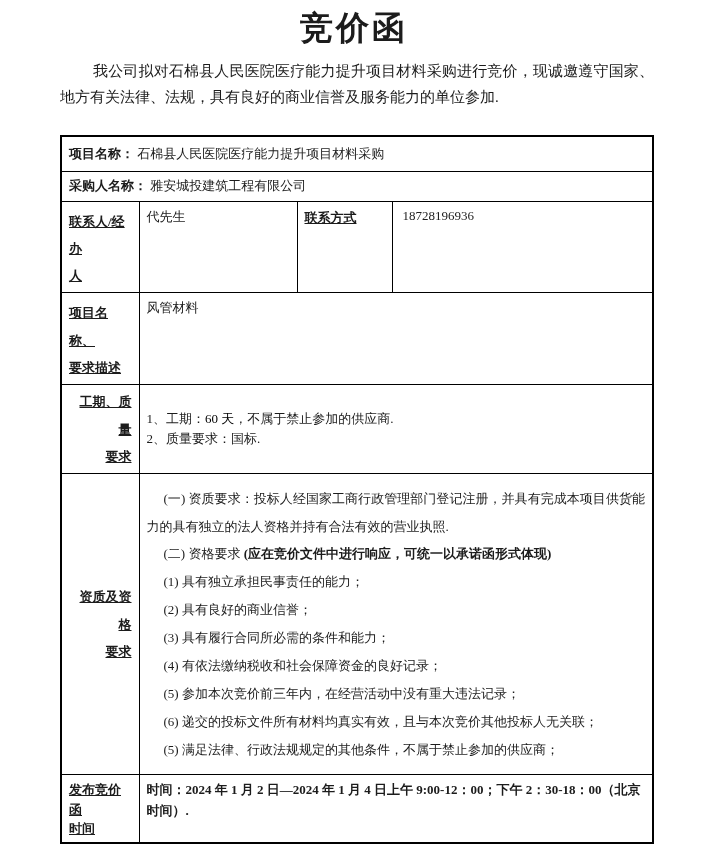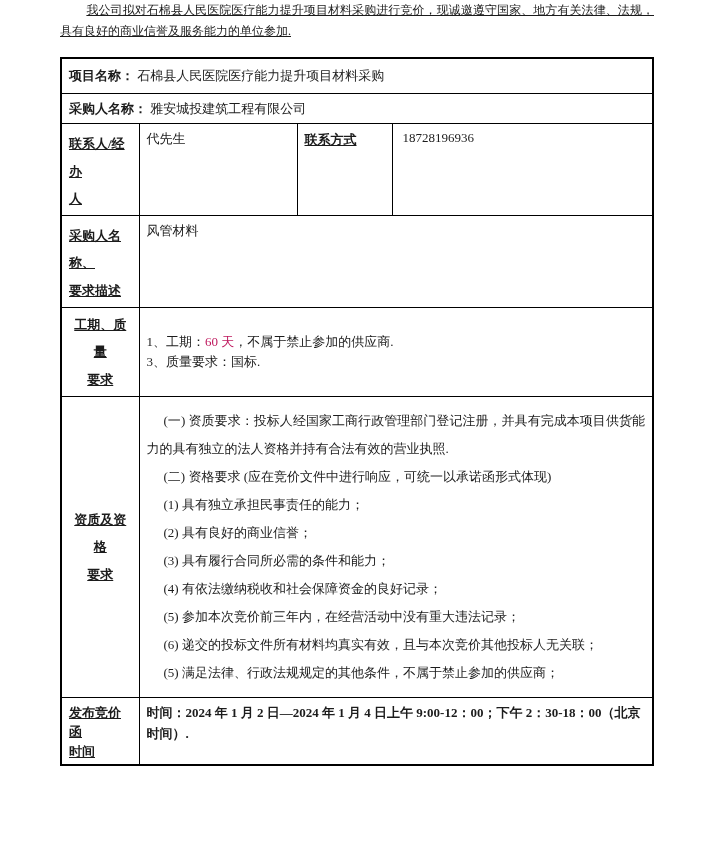--- a/index.html
+++ b/index.html
@@ -12,67 +12,67 @@
     overflow:hidden;
   }
   .title{
     margin:6px 0 8px 0;
     text-align:center;
     font-size:33px;
     font-weight:bold;
     letter-spacing:3px;
   }
   .intro{
-    margin:0 54px 16px 60px;
-    font-size:12px;
+    margin:0 54px 24px 60px;
+    font-size:15px;
     line-height:1.72;
     text-indent:2.2em;
     text-align:justify;
-    text-decoration:underline;
   }
   table.bid{
     margin-left:60px;
     width:592px;
     border-collapse:collapse;
     table-layout:fixed;
     border:2px solid #000;
   }
   table.bid td{
     border:1px solid #000;
     padding:3px 7px;
     font-size:13px;
     vertical-align:top;
     overflow:hidden;
     word-break:break-all;
   }
   td.lbl{font-weight:bold;line-height:2.1;text-decoration:underline;}
-  td.lbl-c{text-align:center;}
+  td.lbl-c{text-align:right;}
   .vmid{vertical-align:middle !important;}
   tr.r1 td{height:28px;}
   tr.r2 td{height:23px;margin-top:32px;}
   tr.r3 td{height:52px;padding-top:6px;}
   tr.r4 td{height:22px;}
   tr.r5 td{height:54px;padding-top:6px;}
   tr.r6 td{height:56px;}
   tr.r7 td{height:294px;}
   tr.r8 td{height:47px;padding-top:5px;}
   .inline-lbl{font-weight:bold;}
   .schedule-cell{line-height:1.55;}
   .qual-cell p{margin:0;line-height:2.15;text-indent:17px;text-align:justify;}
   .pub-cell{font-weight:bold;line-height:1.6;}
   td.lbl.tight{line-height:1.5;}
-  .b{font-weight:normal;}
-  .red{color:#be185d;}
+  .b{font-weight:bold;}
+  .red{color:#000000;}
   .phone-cell{padding-left:10px !important;}
 </style>
 </head>
 <body>
 
 <div class="page">
 
+  <h1 class="title">竞价函</h1>
 
   <p class="intro">我公司拟对石棉县人民医院医疗能力提升项目材料采购进行竞价，现诚邀遵守国家、地方有关法律、法规，具有良好的商业信誉及服务能力的单位参加.</p>
 
   <table class="bid">
     <colgroup>
       <col style="width:78px">
         <col style="width:158px">
         <col style="width:95px">
         <col style="width:261px">
     </colgroup>
@@ -98,34 +98,34 @@
         <span>人</span>
       </td>
       <td>代先生</td>
       <td class="lbl tight">联系方式</td>
       <td class="phone-cell">18728196936</td>
     </tr>
 
 
     <tr class="r5">
       <td class="lbl">
-        <span>采购人名称、</span><br>
+        <span>项目名称、</span><br>
         <span>要求描述</span>
       </td>
       <td colspan="3">风管材料</td>
     </tr>
 
     <tr class="r6">
       <td class="lbl lbl-c vmid">
         <span>工期、质量</span><br>
         <span>要求</span>
       </td>
       <td colspan="3" class="vmid schedule-cell">
         <span>1、工期：</span><span class="red">60 天</span><span>，不属于禁止参加的供应商.</span><br>
-        <span>3、质量要求：国标.</span>
+        <span>2、质量要求：国标.</span>
       </td>
     </tr>
 
     <tr class="r7">
       <td class="lbl lbl-c vmid">
         <span>资质及资格</span><br>
         <span>要求</span>
       </td>
       <td colspan="3" class="qual-cell vmid">
         <p>(一) 资质要求：投标人经国家工商行政管理部门登记注册，并具有完成本项目供货能力的具有独立的法人资格并持有合法有效的营业执照.</p>

